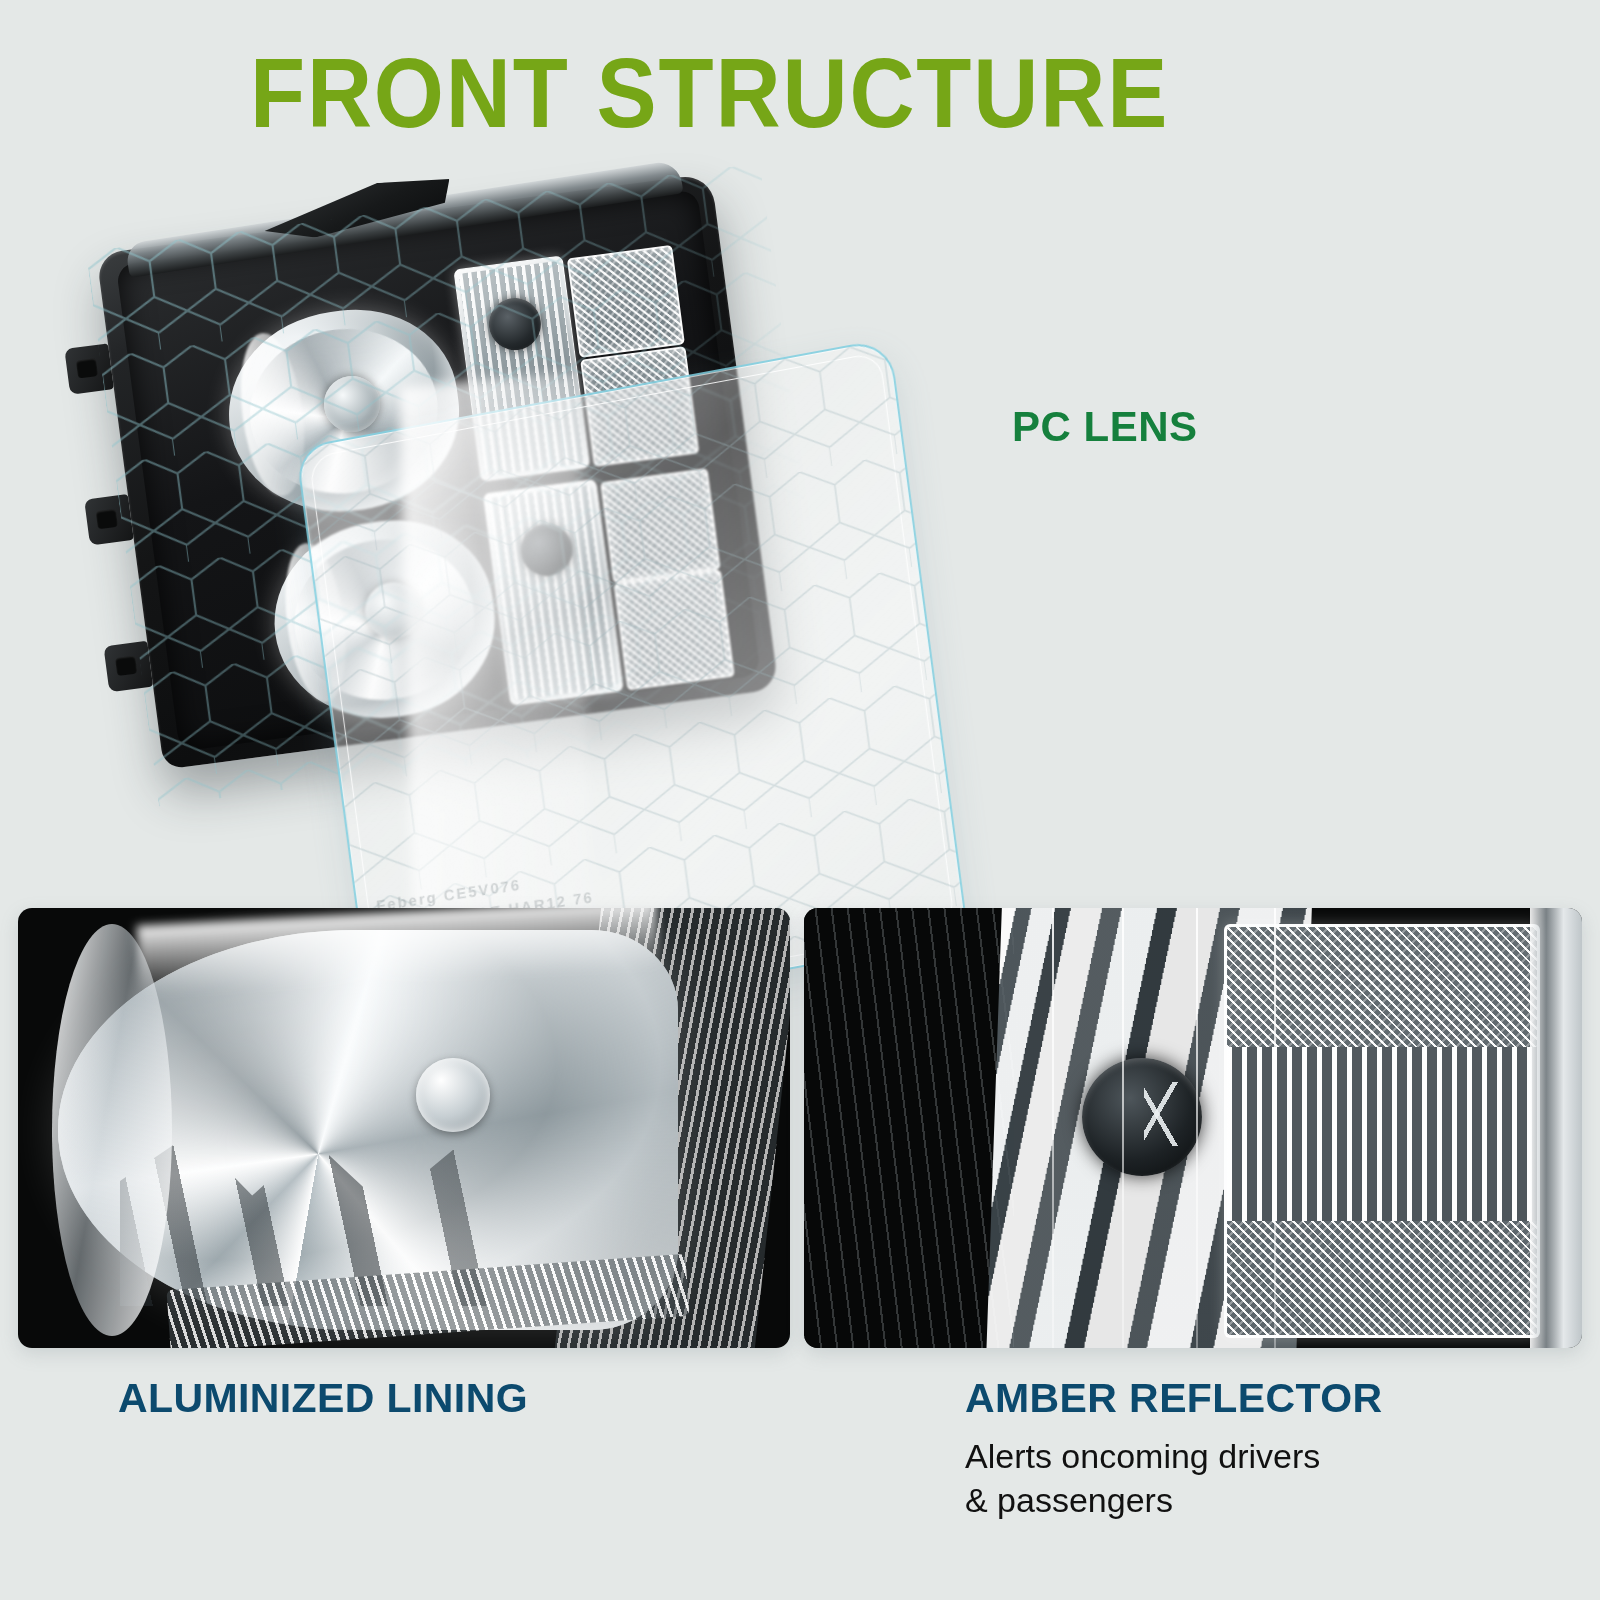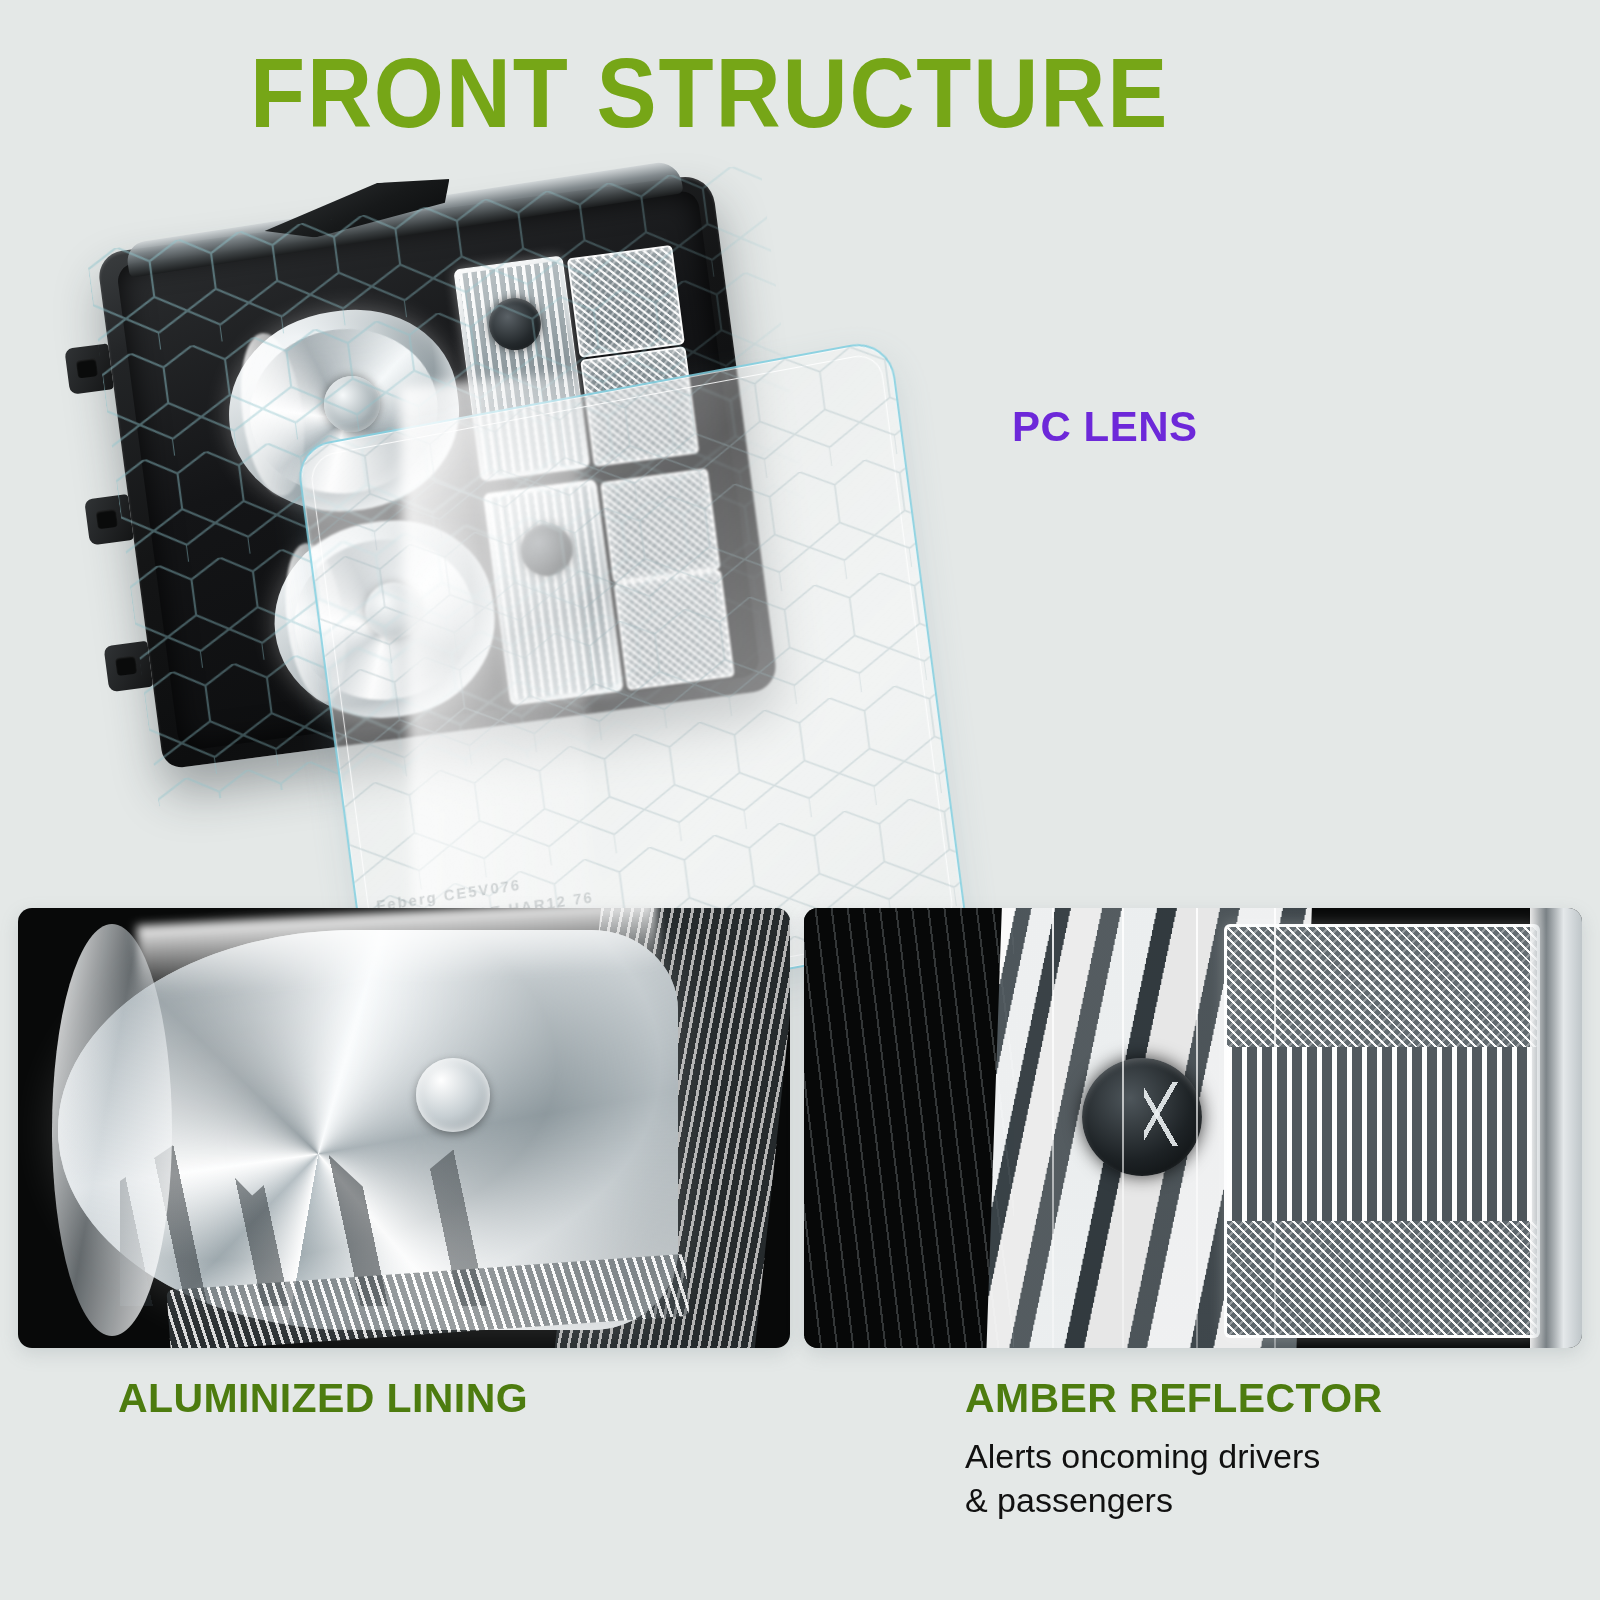--- a/index.html
+++ b/index.html
@@ -189,21 +189,21 @@
     font-size:15px;letter-spacing:2px;font-weight:bold;
     color:rgba(120,130,134,.30);
     transform:rotate(2deg);
     line-height:1.5;
     white-space:nowrap;
   }
 
   
   .callout{position:absolute;left:1012px;top:406px;width:430px;}
   .callout .h{
-    font-size:42px;font-weight:bold;color:#6d28d9;letter-spacing:.5px;
+    font-size:42px;font-weight:bold;color:#15803d;letter-spacing:.5px;
     margin:0 0 18px 0;line-height:1;
   }
   .callout .p{
     font-size:35px;color:#1b1b1b;line-height:1.30;margin:0;
   }
 
   
   .panels{position:absolute;left:0;top:908px;width:1600px;height:440px;}
   .panel{
     position:absolute;top:0;height:440px;border-radius:14px;overflow:hidden;
@@ -334,21 +334,21 @@
       rgba(255,255,255,.9), rgba(170,180,186,.7) 30%, rgba(240,244,246,.95) 62%, rgba(206,214,218,.9));
   }
   .rp-hair{
     position:absolute;top:0;width:2px;height:440px;
     background:linear-gradient(180deg, rgba(255,255,255,.9), rgba(255,255,255,.35));
   }
 
   
   .cap{position:absolute;}
   .cap .h{
-    font-size:41px;font-weight:bold;color:#4d7c0f;letter-spacing:.4px;
+    font-size:41px;font-weight:bold;color:#0c4a6e;letter-spacing:.4px;
     margin:0 0 16px 0;line-height:1;
   }
   .cap .p{font-size:34px;color:#111;line-height:1.28;margin:0;}
   .cap.c1{left:118px;top:1378px;width:640px;}
   .cap.c2{left:928px;top:1378px;width:640px;margin-left:37px;}
 </style>
 </head>
 <body style="background: rgb(228, 232, 231);">
 
 <div class="stage">

